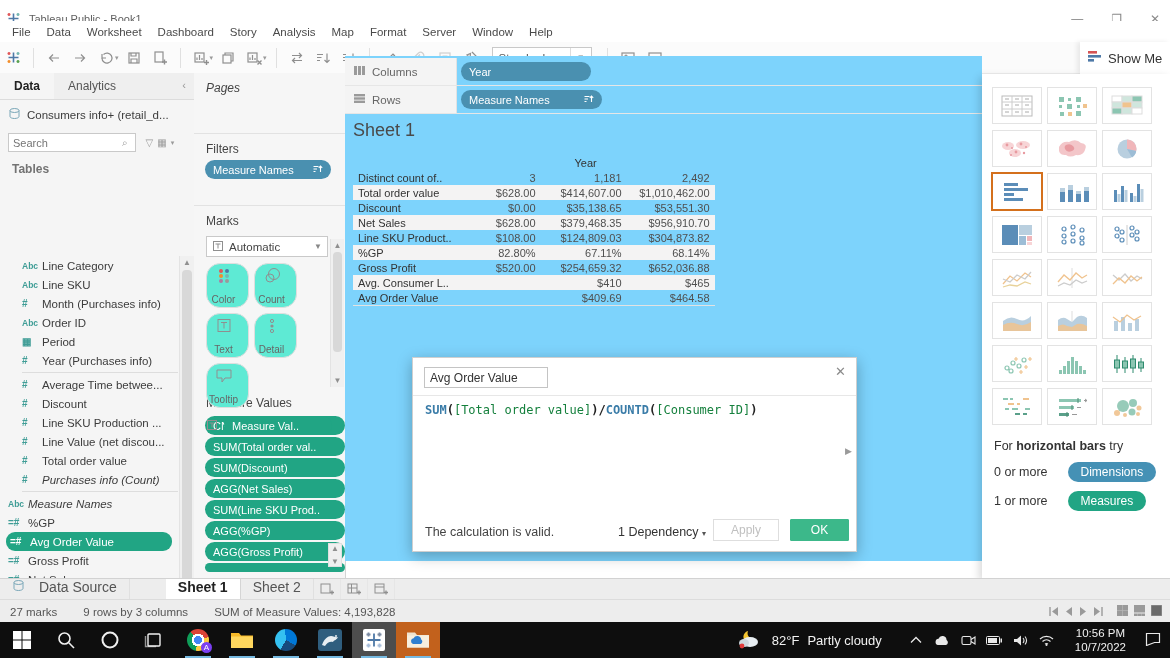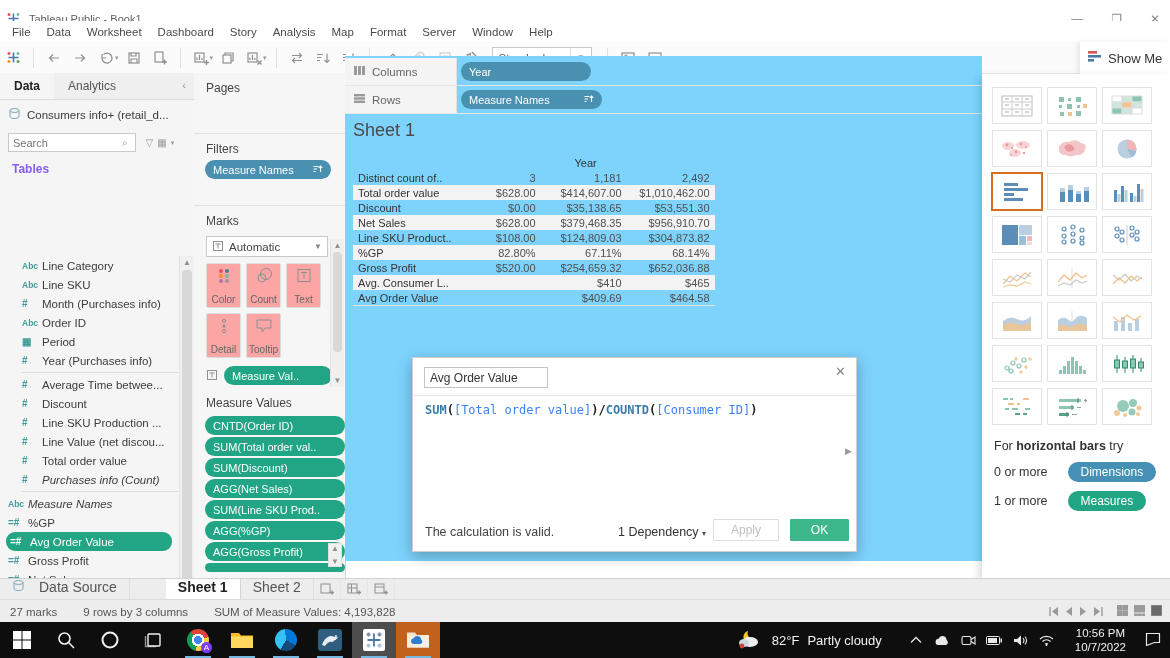--- a/index.html
+++ b/index.html
@@ -26,21 +26,21 @@
   
   #datapane{left:0;top:73px;width:194px;height:505px;background:#f5f5f5;border-right:1px solid #d4d4d4;overflow:hidden;}
   .dp-tabs{display:flex;height:26px;border-bottom:1px solid #dcdcdc;background:#efefef;}
   .dp-tab{padding:6px 14px;font-size:12px;color:#555;}
   .dp-tab.on{background:#f5f5f5;font-weight:bold;color:#222;}
   .dp-collapse{margin-left:auto;padding:6px 8px;color:#999;}
   .dp-ds{display:flex;align-items:center;gap:6px;padding:7px 8px;color:#3c3c3c;font-size:11.5px;}
   .dp-search{display:flex;align-items:center;margin:4px 8px 6px 8px;gap:4px;}
   .dp-search input{width:118px;height:17px;border:1px solid #c9c9c9;font-size:11px;padding:0 4px;color:#333;background:#fff;}
   .dp-search .sic{color:#9a9a9a;font-size:10px;}
-  .dp-tables{font-weight:bold;font-size:12px;color:#8b5cf6;padding:4px 0 2px 12px;}
+  .dp-tables{font-weight:bold;font-size:12px;color:#737373;padding:4px 0 2px 12px;}
   #field-list{position:absolute;left:0;top:183px;width:178px;}
   .fld-row{display:flex;align-items:center;height:19px;}
   .fld-row.ind{padding-left:22px;}
   .fld-row:not(.ind){padding-left:8px;}
   .ficon{width:20px;color:#3f9d96;font-size:8.5px;font-weight:bold;flex:none;}
   .ficon.hash{font-size:10px;}
   .flabel{font-size:11.5px;color:#3c3c3c;white-space:nowrap;overflow:hidden;}
   .fld-row.ital .flabel{font-style:italic;}
   .fld-row.sel{background:#21a584;border-radius:9px;margin:0 6px;padding-left:4px;}
   .fld-row.sel .flabel,.fld-row.sel .ficon{color:#fff;}
@@ -53,22 +53,22 @@
   .sh-label{padding:8px 0 4px 12px;font-size:12px;color:#444;}
   .sh-sec{border-bottom:1px solid #e2e2e2;}
   .pill{display:flex;align-items:center;height:19px;border-radius:10px;color:#fff;font-size:11px;padding:0 8px;white-space:nowrap;overflow:hidden;}
   .pill.blue{background:#4a90b0;}
   .pill.green{background:#21a584;}
   .pill .sorti{margin-left:auto;flex:none;padding-left:4px;}
   #marks-type{display:flex;align-items:center;width:110px;height:19px;background:#fff;border:1px solid #c9c9c9;margin:4px 0 6px 12px;
      font-size:11.5px;color:#444;padding:0 5px;gap:5px;}
   #marks-type .car{margin-left:auto;color:#888;font-size:8px;}
   .mk-grid{display:flex;flex-wrap:wrap;width:120px;margin-left:12px;gap:5px;}
-  .mk-btn{width:33px;height:37px;background:#fca5a5;border:1px solid #dedede;border-radius:2px;display:flex;flex-direction:column;
-     align-items:center;justify-content:space-between;padding:4px 0 2px 0;}
+  .mk-btn{width:33px;height:37px;background:#5eead4;border:1px solid #dedede;border-radius:14px;display:flex;flex-direction:column;
+     align-items:center;justify-content:space-between;padding:4px 8px 2px 0;}
   .mk-btn .lbl{font-size:10px;color:#666;}
   .mv-pill{width:124px;margin:2px 0 0 11px;}
   
   #sheetarea{left:345px;top:56px;width:637px;height:505px;background:#7dd3fc;}
   .shelf-row{position:absolute;left:0;width:637px;height:27px;border-bottom:1px solid #e6e6e6;display:flex;align-items:center;}
   .shelf-lab{width:112px;height:100%;background:#f4f4f4;border-right:1px solid #e2e2e2;display:flex;align-items:center;gap:6px;
       padding-left:8px;color:#666;font-size:11.5px;box-sizing:border-box;}
   .shelf-pills{display:flex;align-items:center;padding-left:4px;gap:4px;}
   #sheet-title{position:absolute;left:8px;top:64px;font-size:18px;color:#4a4a4a;}
   #xtab{position:absolute;left:8px;top:99px;border-collapse:collapse;table-layout:fixed;font-size:11px;}
@@ -81,21 +81,21 @@
   #xtab tbody tr:last-child td{border-bottom:1px solid #e2e2e2;}
   
   #calcdlg{left:412px;top:357px;width:443px;height:193px;background:#fff;border:1px solid #cfcfcf;
      box-shadow:0 4px 14px rgba(0,0,0,.28);}
   #calc-name{position:absolute;left:11px;top:9px;width:112px;height:19px;border:1px solid #c4c4c4;font-size:12px;color:#333;
      padding:0 5px;font-family:"Liberation Sans",sans-serif;}
   #calc-close{position:absolute;right:10px;top:6px;color:#8a8a8a;font-size:13px;}
   #calc-div{position:absolute;left:0;top:37px;width:100%;height:1px;background:#e7e7e7;}
   #formula{position:absolute;left:12px;top:45px;font-family:"DejaVu Sans Mono",monospace;font-size:12px;letter-spacing:0;}
   #formula .fn{color:#3a7ca8;font-weight:bold;}
-  #formula .fld{color:#3b82f6;}
+  #formula .fld{color:#15803d;}
   #formula .p{color:#222;font-weight:bold;}
   #calc-expand{position:absolute;right:4px;top:88px;color:#9a9a9a;font-size:9px;}
   #calc-status{position:absolute;left:12px;bottom:12px;font-size:12.5px;color:#444;}
   #calc-dep{position:absolute;left:205px;bottom:12px;font-size:12.5px;color:#333;}
   #calc-dep .car{font-size:8px;color:#555;}
   #btn-apply{position:absolute;left:300px;bottom:10px;width:64px;height:20px;background:#fff;border:1px solid #dedede;
      color:#c0c0c0;font-size:12px;text-align:center;line-height:20px;}
   #btn-ok{position:absolute;left:377px;bottom:10px;width:57px;height:20px;background:#3cb88a;border:1px solid #3cb88a;
      color:#fff;font-size:12px;text-align:center;line-height:20px;border-radius:1px;}
   
@@ -398,21 +398,21 @@
         </div>
       </div>
     <div class="vscroll" style="left:179px;top:183px;width:14px;height:390px;">
       <div class="arr" style="top:2px;">▲</div>
       <div class="thumb" style="top:14px;height:330px;"></div>
 
     </div>
   </div>
 
   <div class="abs" id="shelfpane">
-    <div class="sh-sec" style="height:60px;">
+    <div class="sh-sec" style="height:60px;font-style:italic;">
       <div class="sh-label">Pages</div>
     </div>
     <div class="sh-sec" style="height:71px;">
       <div class="sh-label">Filters</div>
       <div class="pill blue" style="width:110px;margin-left:11px;">
         <span>Measure Names</span>
         <span class="sorti"><svg width="11" height="11" viewBox="0 0 11 11" xmlns="http://www.w3.org/2000/svg">
               <g stroke="#fff" fill="none" stroke-width="1.1">
                 <path d="M1.5 3.5h5M1.5 6h3.5M1.5 8.5h2"></path>
                 <path d="M8.5 9V3M6.8 4.8 8.5 3l1.7 1.8"></path>

